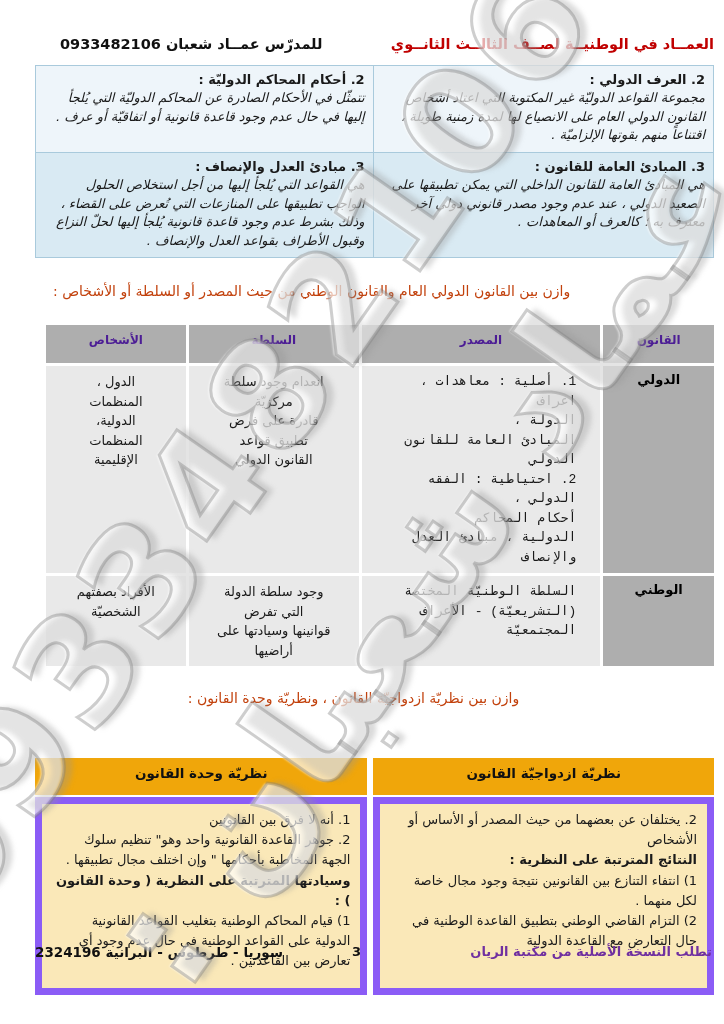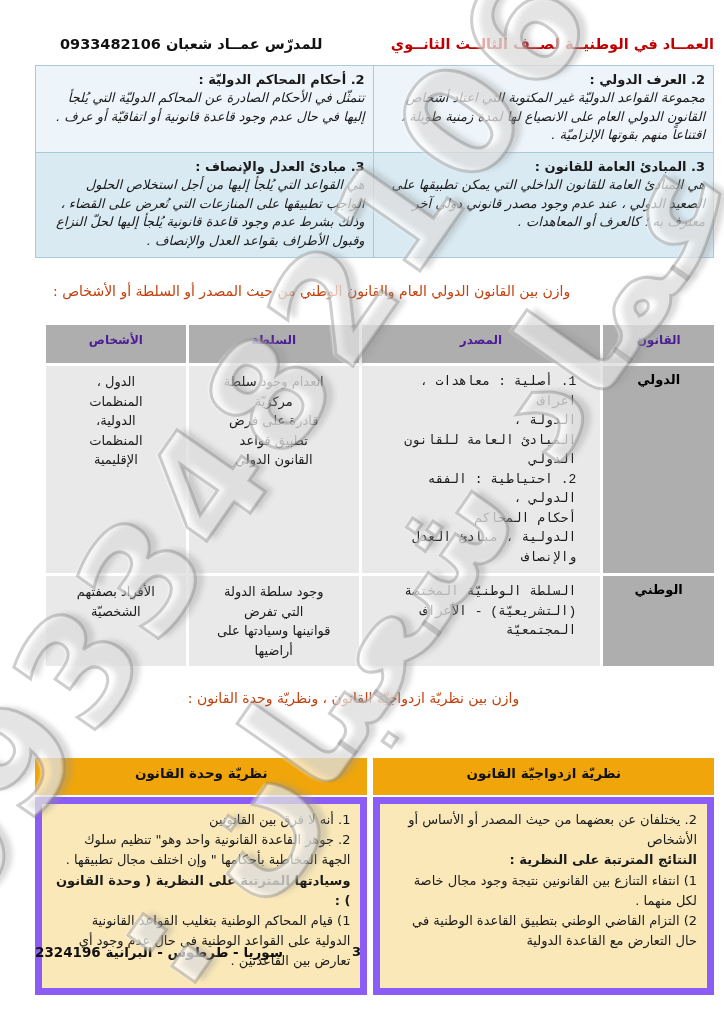--- a/index.html
+++ b/index.html
@@ -170,20 +170,21 @@
           <div class="t-item">2.  جوهر القاعدة القانونية واحد وهو" تنظيم سلوك الجهة المخاطبة بأحكامها " وإن اختلف مجال تطبيقها .</div>
           <div class="t-results-title">وسيادتها المترتبة على النظرية ( وحدة القانون ) :</div>
           <div class="t-item">1) قيام المحاكم الوطنية بتغليب القواعد القانونية الدولية على القواعد الوطنية في حال عدم وجود أي تعارض بين القاعدتين .</div>
         </div>
       </div>
     </div>
 
   </div>
 
   <div class="footer">
+    <span class="footer-right">تطلب النسخة الأصلية من مكتبة الريان</span>
     <span class="footer-page">3</span>
     <span class="footer-left">سوريا - طرطوس - البرانية 2324196</span>
   </div>
 
   <div class="watermark">
     <div class="wm-line wm-phone">0933482106</div>
     <div class="wm-line wm-name">عماد شعبان :</div>
   </div>
 </div>
 

